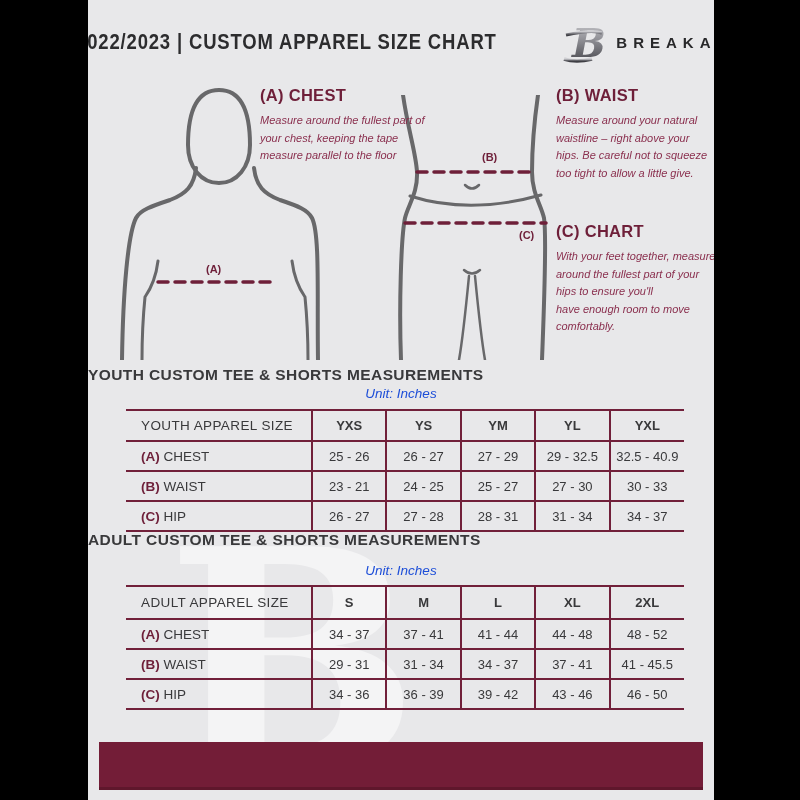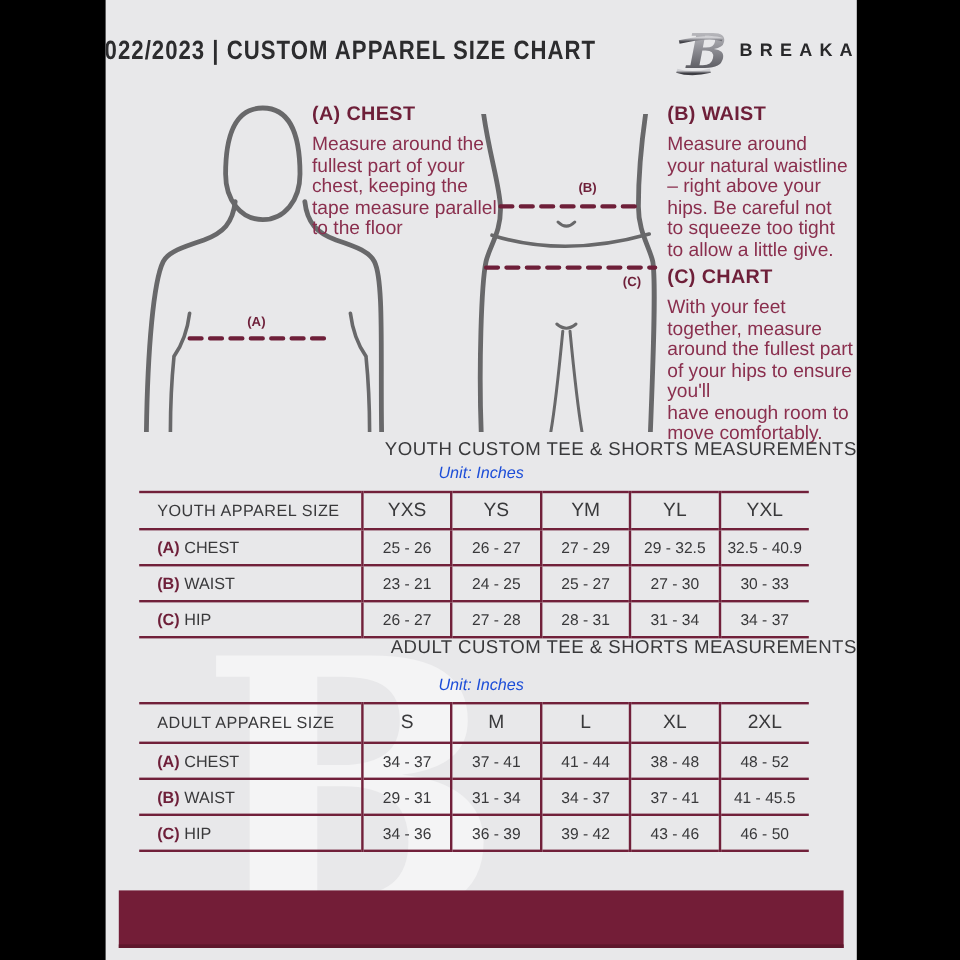--- a/index.html
+++ b/index.html
@@ -16,38 +16,38 @@
 
   
   .hdr{position:absolute;left:0;right:0;top:20px;height:44px;display:flex;align-items:center;justify-content:center;gap:26px;}
   .hdr-title{font-size:22px;font-weight:700;color:#2c2c2e;letter-spacing:1px;transform:scaleX(.84);transform-origin:center;white-space:nowrap;}
   .logo-group{display:flex;align-items:center;gap:10px;}
   .brand{font-size:15px;font-weight:700;letter-spacing:6px;color:#28282a;}
 
   
   .instr{position:absolute;color:var(--maroon);}
   .instr h3{font-size:16.5px;font-weight:700;color:#6e1f39;letter-spacing:.3px;}
-  .instr p{margin-top:7px;font-size:16px;line-height:17.5px;color:var(--maroon-text);white-space:pre-line;}
+  .instr p{margin-top:7px;font-size:11px;font-style:italic;line-height:17.5px;color:var(--maroon-text);white-space:pre-line;}
 
   .diag-label{position:absolute;font-size:11px;font-weight:700;color:#6e1f39;}
 
   svg.figure{position:absolute;}
 
   
-  .sec-title{position:absolute;left:0;right:0;text-align:right;font-size:15.5px;font-weight:400;color:#39393b;letter-spacing:.4px;}
+  .sec-title{position:absolute;left:0;right:0;text-align:left;font-size:15.5px;font-weight:700;color:#39393b;letter-spacing:.4px;}
   .sec-unit{position:absolute;left:0;right:0;text-align:center;font-size:13.5px;font-style:italic;color:#1d4ed8;}
 
   
-  .tbl-wrap{position:absolute;left:28px;width:558px;}
+  .tbl-wrap{position:absolute;left:38px;width:558px;}
   table.szt{border-collapse:collapse;width:558px;table-layout:fixed;border-top:2px solid var(--maroon);border-bottom:2px solid var(--maroon);}
   .szt col.c0{width:186px;}
   .szt th,.szt td{border-left:2px solid var(--maroon);text-align:center;vertical-align:middle;color:var(--ink);}
   .szt th:first-child,.szt td:first-child{border-left:none;text-align:left;padding-left:15px;}
   .szt tbody tr{border-top:2px solid var(--maroon);}
-  .szt thead th{font-size:16px;font-weight:400;}
+  .szt thead th{font-size:13px;font-weight:700;}
   .szt thead th:first-child{font-weight:400;font-size:13.5px;letter-spacing:.4px;}
   .szt td{font-size:13px;}
   .szt td:first-child{font-size:13.5px;}
   .szt .pfx{font-weight:700;color:#6e1f39;}
   .youth thead tr{height:31px;}
   .youth tbody tr{height:30px;}
   .adult thead tr{height:33px;}
   .adult tbody tr{height:30px;}
 
   
@@ -199,21 +199,21 @@
                 <th>XL</th>
                 <th>2XL</th>
               </tr>
             </thead>
             <tbody>
               <tr>
                 <td><span class="pfx">(A)</span> CHEST</td>
                 <td>34 - 37</td>
                 <td>37 - 41</td>
                 <td>41 - 44</td>
-                <td>38 - 48</td>
+                <td>44 - 48</td>
                 <td>48 - 52</td>
               </tr>
               <tr>
                 <td><span class="pfx">(B)</span> WAIST</td>
                 <td>29 - 31</td>
                 <td>31 - 34</td>
                 <td>34 - 37</td>
                 <td>37 - 41</td>
                 <td>41 - 45.5</td>
               </tr>

